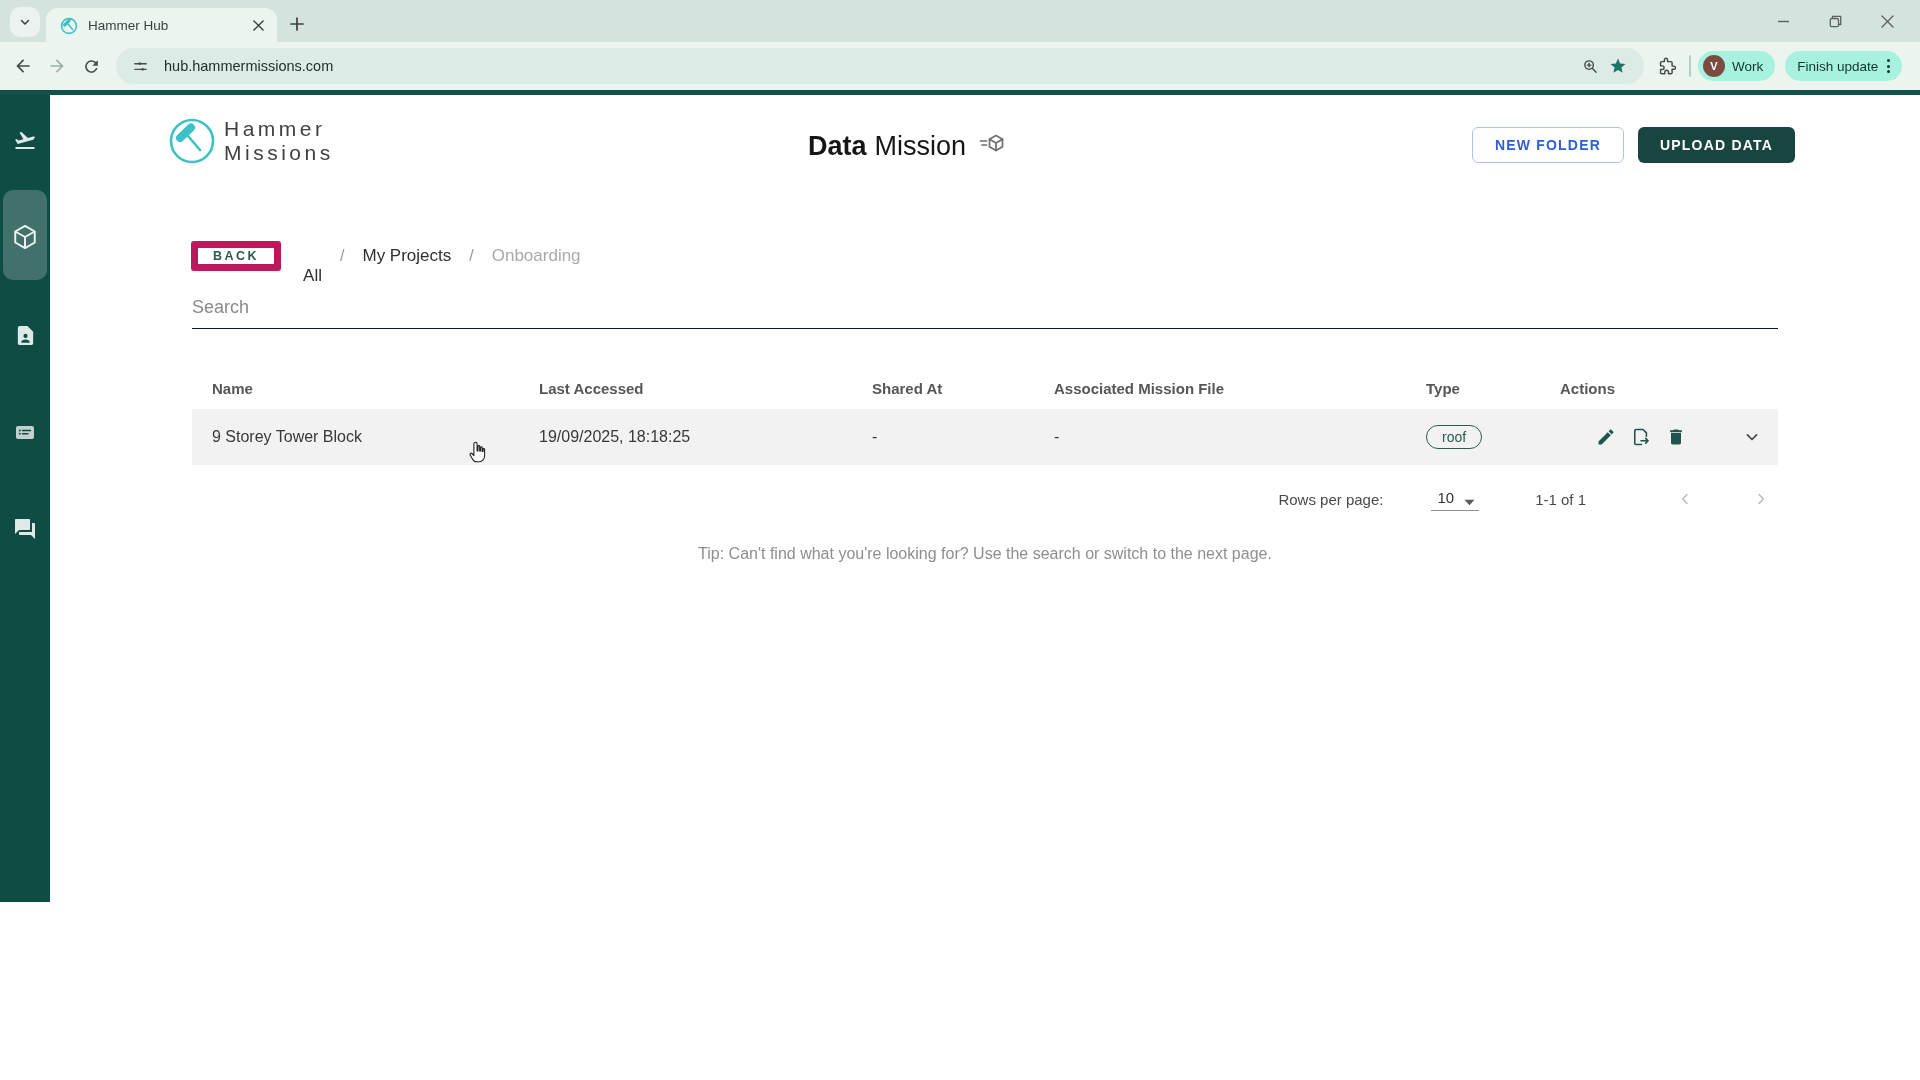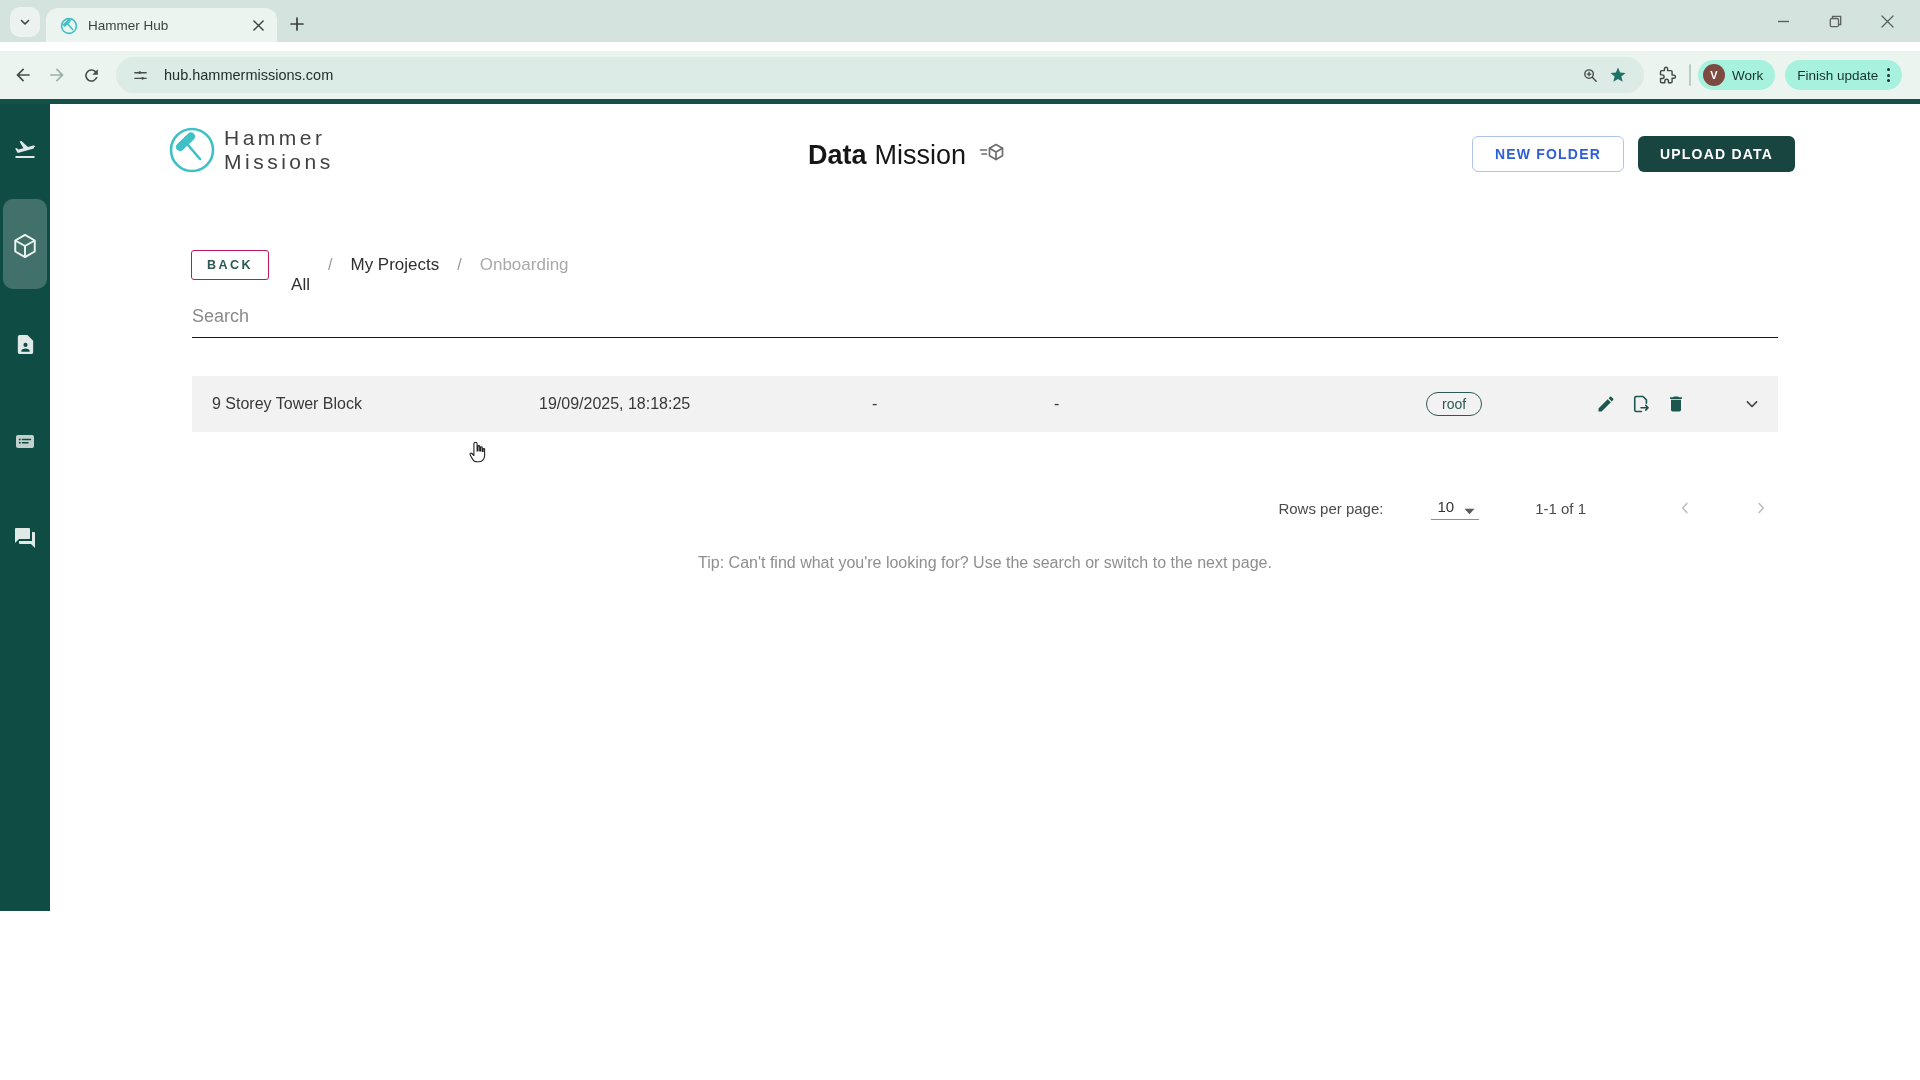--- a/index.html
+++ b/index.html
@@ -12,21 +12,21 @@
   .tab-search-btn { position:absolute; left:10px; top:7px; width:30px; height:30px; border-radius:10px;
     background:rgba(255,255,255,.55); display:flex; align-items:center; justify-content:center; }
   .tab { position:absolute; left:46px; top:8px; width:231px; height:34px; background:#ecf4f0;
     border-radius:12px 12px 0 0; display:flex; align-items:center; padding:1px 10px 0 14px; }
   .tab-title { font-size:13.5px; color:#3b413e; flex:1; margin-left:10px; white-space:nowrap; overflow:hidden; }
   .tab-close { width:18px; height:18px; display:flex; align-items:center; justify-content:center; border-radius:50%; }
   .newtab { position:absolute; left:282px; top:9px; width:30px; height:30px; display:flex; align-items:center; justify-content:center; border-radius:50%; }
   .wincontrols { position:absolute; right:8px; top:4px; height:34px; display:flex; align-items:center; gap:22px; padding-right:10px; }
   .winbtn { width:30px; height:30px; display:flex; align-items:center; justify-content:center; }
 
-  .toolbar { position:relative; height:48px; background:#ecf4f0; display:flex; align-items:center;margin-top:9px; }
+  .toolbar { position:relative; height:48px; background:#ecf4f0; display:flex; align-items:center; }
   .navbtn { width:34px; height:34px; display:flex; align-items:center; justify-content:center; border-radius:50%; flex:0 0 auto; }
   .navbtn.back { margin-left:6px; }
   .omnibox { height:36px; flex:0 0 auto; width:1528px; margin-left:8px; background:#dcebe5; border-radius:18px;
     display:flex; align-items:center; padding:0 12px 0 10px; }
   .omni-url { font-size:14.5px; color:#20302b; margin-left:10px; flex:1; }
   .omni-ic { width:28px; height:28px; display:flex; align-items:center; justify-content:center; border-radius:50%; flex:0 0 auto; }
   .ext-btn { width:34px; height:34px; display:flex; align-items:center; justify-content:center; margin-left:6px; flex:0 0 auto; }
   .tb-sep { width:2px; height:22px; background:#b7cdc6; border-radius:1px; margin:0 7px 0 5px; flex:0 0 auto; }
   .chip { height:30px; background:#a7f2de; border-radius:15px; display:flex; align-items:center; padding:0 12px;
     font-size:13.5px; color:#14332c; font-weight:500; flex:0 0 auto; }
@@ -52,21 +52,21 @@
   .page-title .reg { font-weight:400; margin-left:8px; }
   .page-title .ticon { margin-left:12px; margin-top:3px; }
 
   .header-buttons { position:absolute; right:125px; top:32px; display:flex; gap:14px; }
   .btn { height:36px; border-radius:6px; font-size:14px; font-weight:700; letter-spacing:1.2px;
     display:flex; align-items:center; justify-content:center; padding:0 22px; cursor:pointer; }
   .btn.outline-blue { background:#fff; border:1px solid #aec2ec; color:#2f5fd8; }
   .btn.solid-teal { background:#184540; border:none; color:#fff; }
 
   .crumbs { position:absolute; left:141px; top:131px; display:flex; align-items:center; }
-  .back-btn { height:30px; border:1px solid #be185d; border-radius:3px; background:#fff; color:#2c5a52;
+  .back-btn { height:30px; border:7px solid #be185d; border-radius:3px; background:#fff; color:#2c5a52;
     font-size:12.5px; font-weight:700; letter-spacing:2.5px; padding:0 15px; display:flex; align-items:center; }
   .crumb { font-size:17px; color:#2f2f2f; margin-left:18px; }
   .crumb.first { margin-left:22px;margin-top:40px; }
   .crumb-sep { font-size:16px; color:#9a9a9a; margin-left:18px; }
   .crumb.current { color:#a9a9a9; }
 
   .search-wrap { position:absolute; left:142px; top:196px; width:1586px; }
   .search-input { width:100%; border:none; border-bottom:1px solid #0f172a; background:transparent;
     font-size:18px; color:#333; padding:6px 0 10px 0; outline:none; font-family:"Liberation Sans",sans-serif; }
   .search-input::placeholder { color:#8a8a8a; }
@@ -277,20 +277,29 @@
         <span class="crumb">My Projects</span>
         <span class="crumb-sep">/</span>
         <span class="crumb current">Onboarding</span>
       </div>
 
       <div class="search-wrap">
         <input class="search-input" type="text" placeholder="Search" style="">
       </div>
 
       <div class="table">
+        <div class="trow head">
+          <span class="cell name">Name</span>
+          <span class="cell">Last Accessed</span>
+          <span class="cell">Shared At</span>
+          <span class="cell">Associated Mission File</span>
+          <span class="cell">Type</span>
+          <span class="cell">Actions</span>
+          <span class="cell"></span>
+        </div>
         <div class="trow data">
           <span class="cell name">9 Storey Tower Block</span>
           <span class="cell">19/09/2025, 18:18:25</span>
           <span class="cell">-</span>
           <span class="cell">-</span>
           <span class="cell type">
             <span class="chip-type">roof</span>
           </span>
           <span class="cell actions-cell">
             <span style="display:flex;">

